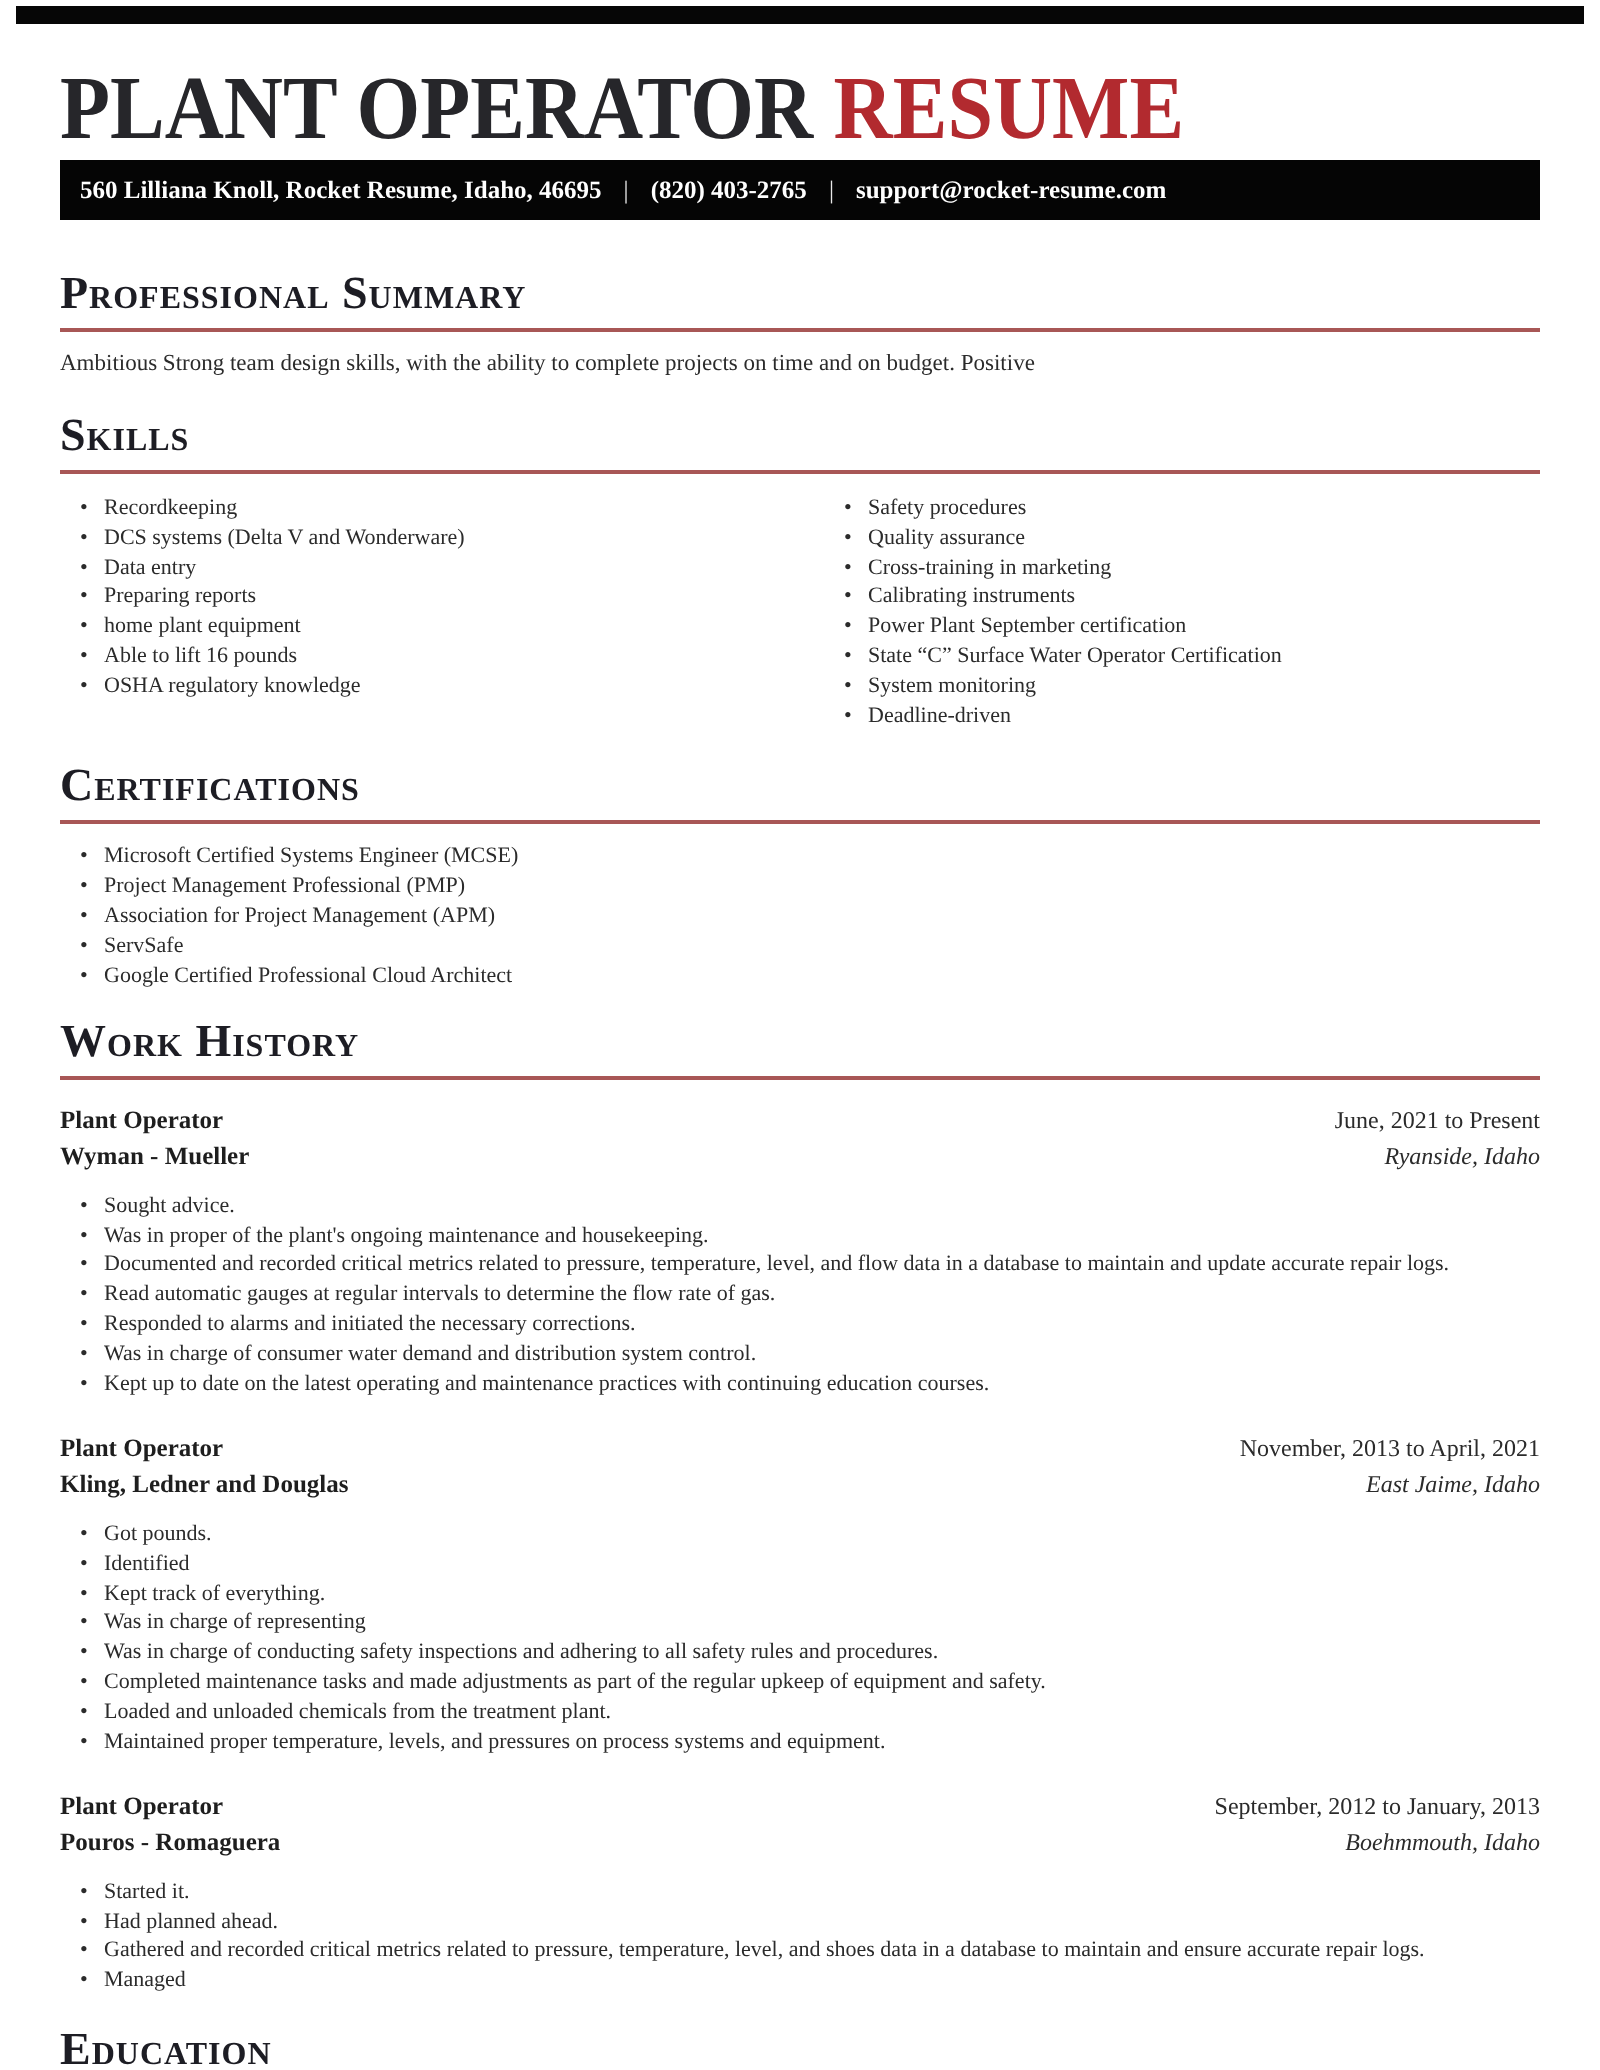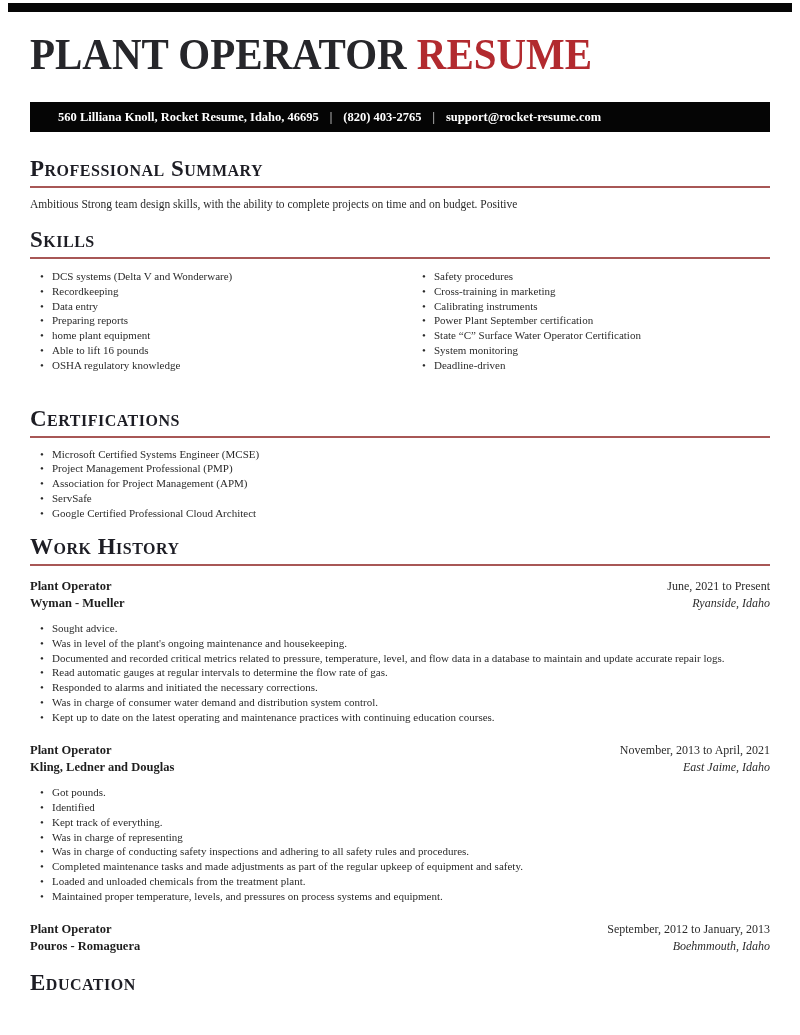--- a/index.html
+++ b/index.html
@@ -23,27 +23,27 @@
     font-weight: 700;
     line-height: 44px;
     letter-spacing: 0px;
     color: #26262a;
     transform: scaleX(0.91);
     transform-origin: left center;
     white-space: nowrap;
   }
   .resume-title .title-accent { color: #b22a2f; }
   .contact-bar {
-    margin-top: 26px;
+    margin-top: 4px;
     height: 30px;
     background: #050505;
     color: #ffffff;
     display: flex;
     align-items: center;
-    padding-left: 28px;
+    padding-left: 10px;
     font-size: 12.5px;
     font-weight: 700;
     white-space: nowrap;
   }
   .contact-bar .sep { margin: 0 11px; font-weight: 400; color: #e8e8e8; }
   .section-heading {
     font-variant: small-caps;
     font-weight: 700;
     font-size: 23px;
     line-height: 25px;
@@ -76,21 +76,21 @@
     white-space: nowrap;
   }
   ul.dot-list li::before {
     content: "•";
     position: absolute;
     left: 10px;
     top: 0;
     font-size: 11px;
     color: #2b2b2b;
   }
-  .certifications-section { margin-top: 33px; }
+  .certifications-section { margin-top: 15px; }
   .certifications-section ul.dot-list { margin-top: 9px; }
   .work-history-section { margin-top: 13px; }
   .job { margin-top: 12px; }
   .job-row {
     display: flex;
     justify-content: space-between;
     align-items: baseline;
     line-height: 17.5px;
   }
   .job-title, .job-company {
@@ -133,32 +133,33 @@
     <div class="rule"></div>
     <p class="summary-text">Ambitious Strong team design skills, with the ability to complete projects on time and on budget. Positive</p>
   </div>
 
   <div class="skills-section">
     <div class="section-heading">Skills</div>
     <div class="rule"></div>
     <div class="skills-columns">
       <div class="skills-col left">
         <ul class="dot-list">
+          <li>Recordkeeping</li>
           <li>DCS systems (Delta V and Wonderware)</li>
-          <li>Recordkeeping</li>
           <li>Data entry</li>
           <li>Preparing reports</li>
           <li>home plant equipment</li>
           <li>Able to lift 16 pounds</li>
           <li>OSHA regulatory knowledge</li>
         </ul>
       </div>
       <div class="skills-col right">
         <ul class="dot-list">
           <li>Safety procedures</li>
+          <li>Quality assurance</li>
           <li>Cross-training in marketing</li>
           <li>Calibrating instruments</li>
           <li>Power Plant September certification</li>
           <li>State “C” Surface Water Operator Certification</li>
           <li>System monitoring</li>
           <li>Deadline-driven</li>
         </ul>
       </div>
     </div>
   </div>
@@ -183,21 +184,21 @@
       <div class="job-row">
         <span class="job-title">Plant Operator</span>
         <span class="job-dates">June, 2021 to Present</span>
       </div>
       <div class="job-row">
         <span class="job-company">Wyman - Mueller</span>
         <span class="job-location">Ryanside, Idaho</span>
       </div>
       <ul class="dot-list">
         <li>Sought advice.</li>
-        <li>Was in level of the plant's ongoing maintenance and housekeeping.</li>
+        <li>Was in proper of the plant's ongoing maintenance and housekeeping.</li>
         <li>Documented and recorded critical metrics related to pressure, temperature, level, and flow data in a database to maintain and update accurate repair logs.</li>
         <li>Read automatic gauges at regular intervals to determine the flow rate of gas.</li>
         <li>Responded to alarms and initiated the necessary corrections.</li>
         <li>Was in charge of consumer water demand and distribution system control.</li>
         <li>Kept up to date on the latest operating and maintenance practices with continuing education courses.</li>
       </ul>
     </div>
 
     <div class="job" style="margin-top:17px">
       <div class="job-row">
@@ -222,20 +223,26 @@
 
     <div class="job" style="margin-top:17px">
       <div class="job-row">
         <span class="job-title">Plant Operator</span>
         <span class="job-dates">September, 2012 to January, 2013</span>
       </div>
       <div class="job-row">
         <span class="job-company">Pouros - Romaguera</span>
         <span class="job-location">Boehmmouth, Idaho</span>
       </div>
+      <ul class="dot-list">
+        <li>Started it.</li>
+        <li>Had planned ahead.</li>
+        <li>Gathered and recorded critical metrics related to pressure, temperature, level, and shoes data in a database to maintain and ensure accurate repair logs.</li>
+        <li>Managed</li>
+      </ul>
     </div>
   </div>
 
   <div class="education-section">
     <div class="section-heading">Education</div>
 
   </div>
 
 </div>
 

